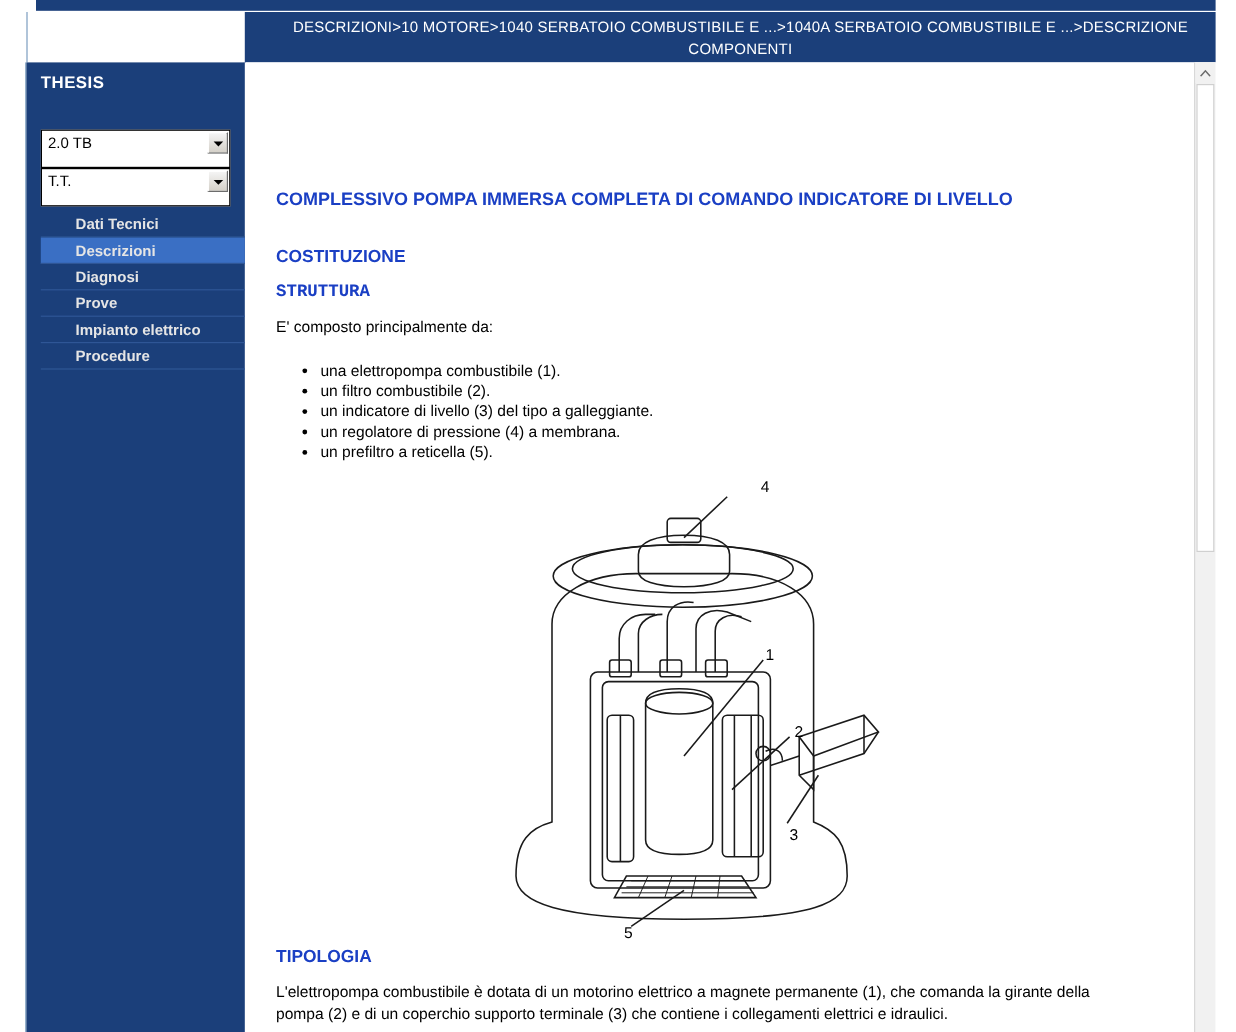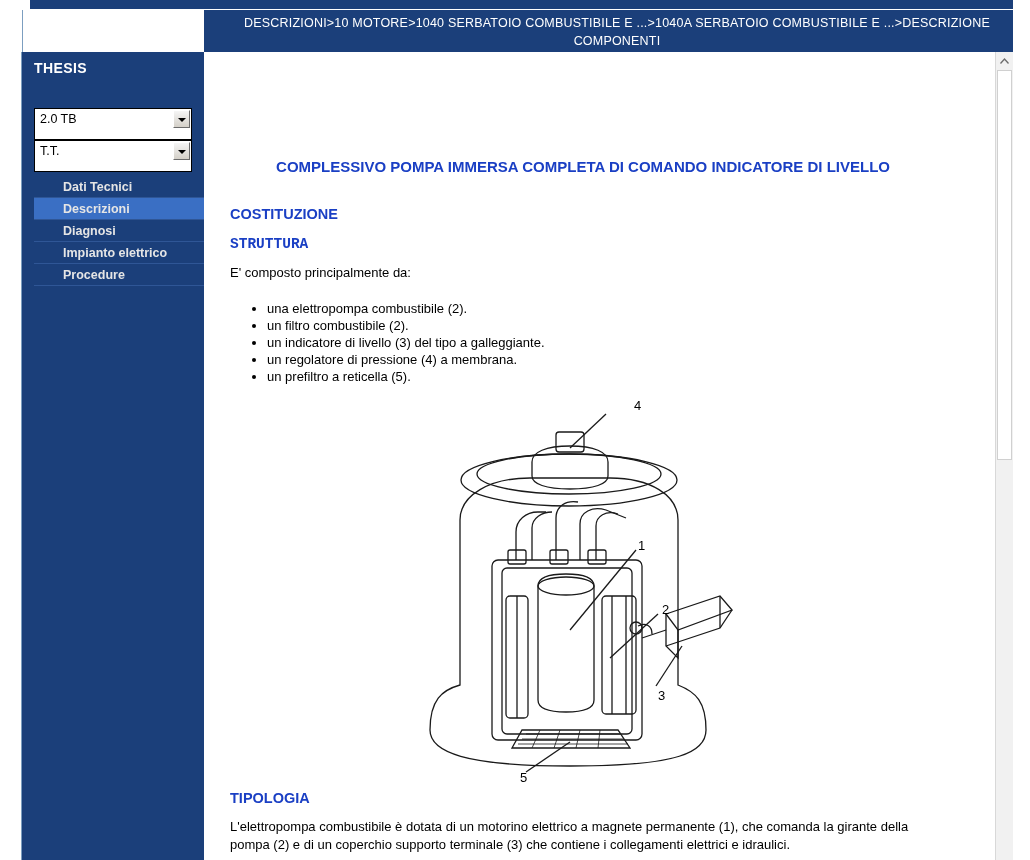--- a/index.html
+++ b/index.html
@@ -158,21 +158,20 @@
   }
   h1.doc-title {
     margin: 0;
     position: absolute;
     left: 25px; top: 104px;
     width: 660px;
     font-size: 15px;
     font-weight: bold;
     color: #1a3fc4;
     line-height: 21px;
-    text-align: right;
   }
   h2.sec {
     margin: 0;
     position: absolute;
     left: 25px;
     font-size: 14.5px;
     font-weight: bold;
     color: #1a3fc4;
   }
   h2.sec.costituzione { top: 154px; }
@@ -279,36 +278,37 @@
 
     <div class="select-wrap two">
       <span class="label">T.T.</span>
       <span class="arrow-btn"></span>
     </div>
 
     <div class="nav">
       <div class="nav-item">Dati Tecnici</div>
       <div class="nav-item active">Descrizioni</div>
       <div class="nav-item">Diagnosi</div>
+      <div class="nav-item">Prove</div>
       <div class="nav-item">Impianto elettrico</div>
       <div class="nav-item">Procedure</div>
     </div>
   </div>
 
   <div class="content">
 
     <h1 class="doc-title">COMPLESSIVO POMPA IMMERSA COMPLETA DI COMANDO INDICATORE DI LIVELLO</h1>
 
     <h2 class="sec costituzione">COSTITUZIONE</h2>
     <h2 class="sec struttura">STRUTTURA</h2>
 
     <p class="body-text intro">E' composto principalmente da:</p>
 
     <ul class="bullets">
-      <li>una elettropompa combustibile (2).</li>
+      <li>una elettropompa combustibile (1).</li>
       <li>un filtro combustibile (2).</li>
       <li>un indicatore di livello (3) del tipo a galleggiante.</li>
       <li>un regolatore di pressione (4) a membrana.</li>
       <li>un prefiltro a reticella (5).</li>
     </ul>
 
     <div class="figure">
       <svg width="320" height="380" viewBox="0 0 320 380">
         <g fill="none" stroke="#1a1a1a" stroke-width="1.3">
 

